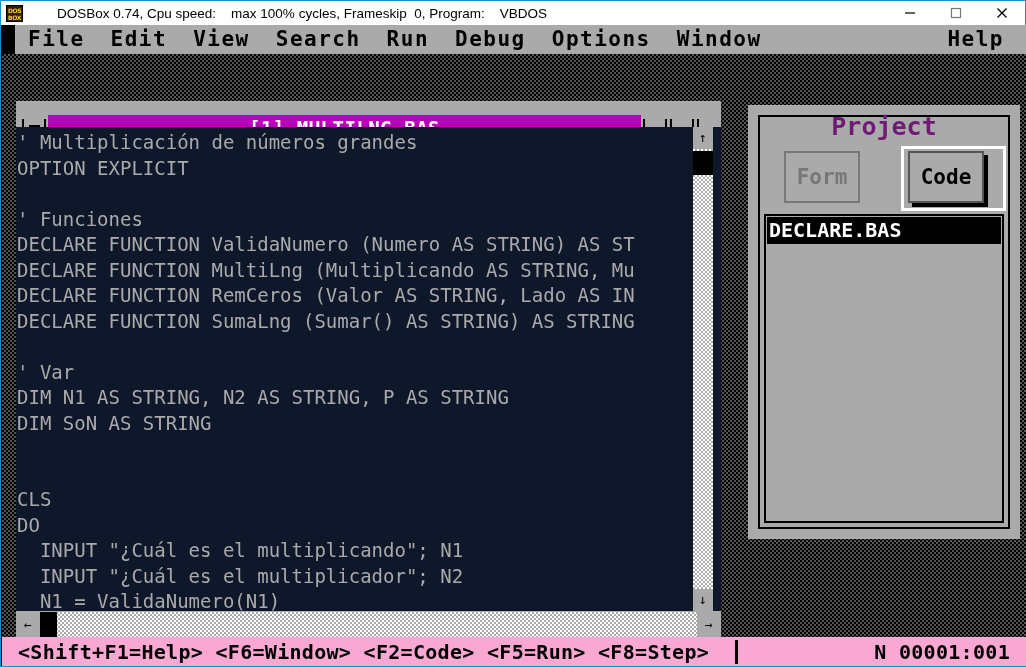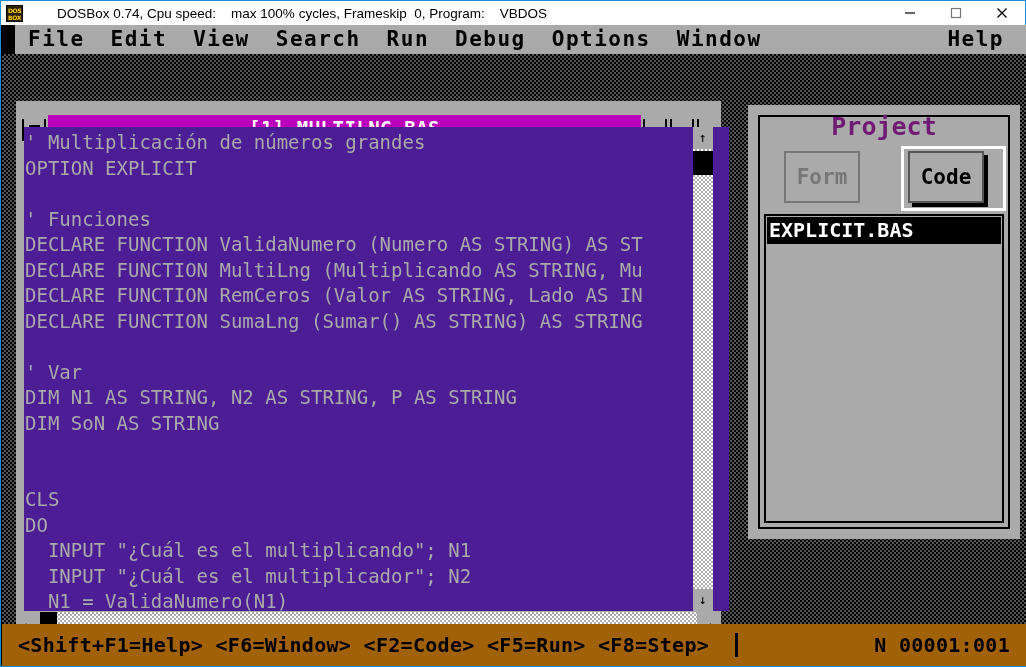--- a/index.html
+++ b/index.html
@@ -195,23 +195,23 @@
     background: #aaaaaa;
     border-left: 2px solid #000;
     box-sizing: border-box;
     flex: none;
     margin-right: 4px;
   }
 
   
   .code-area {
     position: absolute;
-    left: 8px; top: 26px;
+    left: 0; top: 26px;
     width: 705px; height: 484px;
-    background: #4c1d95;
+    background: #0f172a;
     overflow: hidden;
   }
   .code-lines {
     position: absolute;
     left: 0; top: 0;
     padding: 3px 0 0 0;
   }
   .code-line {
     font-family: "DejaVu Sans Mono", monospace;
     font-size: 19px;
@@ -375,22 +375,22 @@
     font-weight: bold;
     line-height: 27px;
     padding-left: 2px;
     white-space: pre;
   }
 
   
   .status-bar {
     position: absolute;
     left: 0; bottom: 0;
-    width: 1024px; height: 42px;
-    background: #a16207;
+    width: 1024px; height: 29px;
+    background: #f9a8d4;
     display: flex;
     align-items: center;
     box-sizing: border-box;
   }
   .sb-keys {
     font-family: "DejaVu Sans Mono", monospace;
     font-size: 20px;
     font-weight: bold;
     color: #000000;
     white-space: pre;
@@ -515,21 +515,21 @@
     </div>
 
     <div class="project-panel">
       <div class="pp-frame">
         <div class="pp-legend">Project</div>
         <div class="pp-buttons">
           <div class="pp-btn form">Form</div>
           <div class="pp-btn code">Code</div>
         </div>
         <div class="pp-list">
-          <div class="pp-item">EXPLICIT.BAS</div>
+          <div class="pp-item">DECLARE.BAS</div>
         </div>
       </div>
     </div>
 
     <div class="status-bar">
       <div class="sb-keys">&lt;Shift+F1=Help&gt; &lt;F6=Window&gt; &lt;F2=Code&gt; &lt;F5=Run&gt; &lt;F8=Step&gt;</div>
       <div class="sb-divider"></div>
       <div class="sb-pos">N 00001:001</div>
     </div>
 

